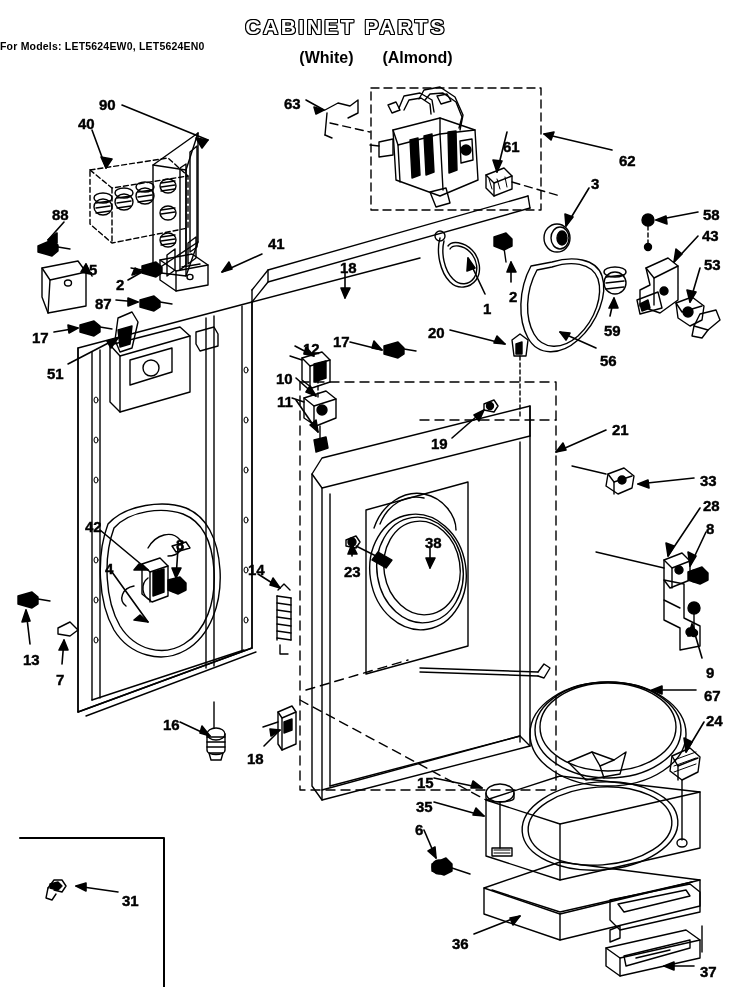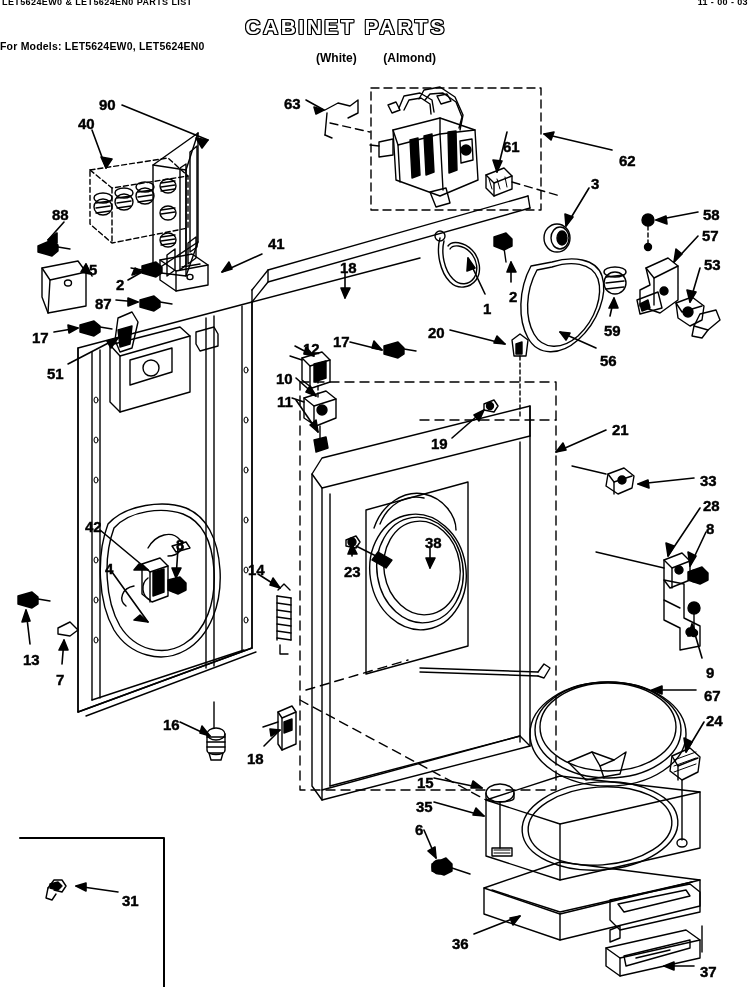--- a/index.html
+++ b/index.html
@@ -39,42 +39,38 @@
   }
   .subtitle{
     position:absolute;left:0;width:752px;top:40px;
     text-align:left;
     font-size:10.5px;font-weight:bold;letter-spacing:.2px;
     color:#000;line-height:12px;
   }
   .subtitle2{
     position:absolute;left:0;width:752px;top:52px;
     text-align:center;
-    font-size:12px;font-weight:bold;color:#000;line-height:12px;
+    font-size:16px;font-weight:bold;color:#000;line-height:12px;
   }
   .sub-gap{display:inline-block;width:20px;}
 
   
   .cal{
     position:absolute;
     font-family:"Liberation Sans",sans-serif;
     font-size:15px;font-weight:bold;color:#000;
     line-height:15px;white-space:nowrap;
     -webkit-text-stroke:.4px #000;
   }
 </style>
 </head>
 <body>
 
 <div id="stage">
 
-  <div class="hdr-strip">
-    <div class="hdr-left">LET5624EW0 &amp; LET5624EN0 PARTS LIST</div>
-    <div class="hdr-right">11 - 00 - 03</div>
-  </div>
 
   <div class="title">CABINET PARTS</div>
   <div class="subtitle">For Models: LET5624EW0, LET5624EN0</div>
   <div class="subtitle2">
     <span>(White)</span>
     <span class="sub-gap"></span>
     <span>(Almond)</span>
   </div>
 
   <svg width="752" height="987" viewBox="0 0 752 987" fill="none" stroke="#000" stroke-width="1.4" stroke-linecap="round" stroke-linejoin="round">
@@ -634,21 +630,21 @@
       <div class="cal" style="left: 116px; top: 277px;">2</div>
       <div class="cal" style="left: 95px; top: 296px;">87</div>
       <div class="cal" style="left: 32px; top: 330px;">17</div>
       <div class="cal" style="left: 47px; top: 366px;">51</div>
       <div class="cal" style="left: 268px; top: 236px;">41</div>
       <div class="cal" style="left: 284px; top: 96px;">63</div>
       <div class="cal" style="left: 503px; top: 120px; margin-top: 19px;">61</div>
       <div class="cal" style="left: 619px; top: 153px;">62</div>
       <div class="cal" style="left: 591px; top: 176px;">3</div>
       <div class="cal" style="left: 703px; top: 207px;">58</div>
-      <div class="cal" style="left: 702px; top: 228px;">57</div>
+      <div class="cal" style="left: 702px; top: 228px;">43</div>
       <div class="cal" style="left: 704px; top: 257px;">53</div>
       <div class="cal" style="left: 483px; top: 301px;">1</div>
       <div class="cal" style="left: 509px; top: 289px;">2</div>
       <div class="cal" style="left: 604px; top: 323px;">59</div>
       <div class="cal" style="left: 600px; top: 353px;">56</div>
       <div class="cal" style="left: 340px; top: 260px;">18</div>
       <div class="cal" style="left: 428px; top: 325px;">20</div>
       <div class="cal" style="left: 275px; top: 341px; margin-left: 28px;">12</div>
       <div class="cal" style="left: 333px; top: 334px;">17</div>
       <div class="cal" style="left: 276px; top: 371px;">10</div>

